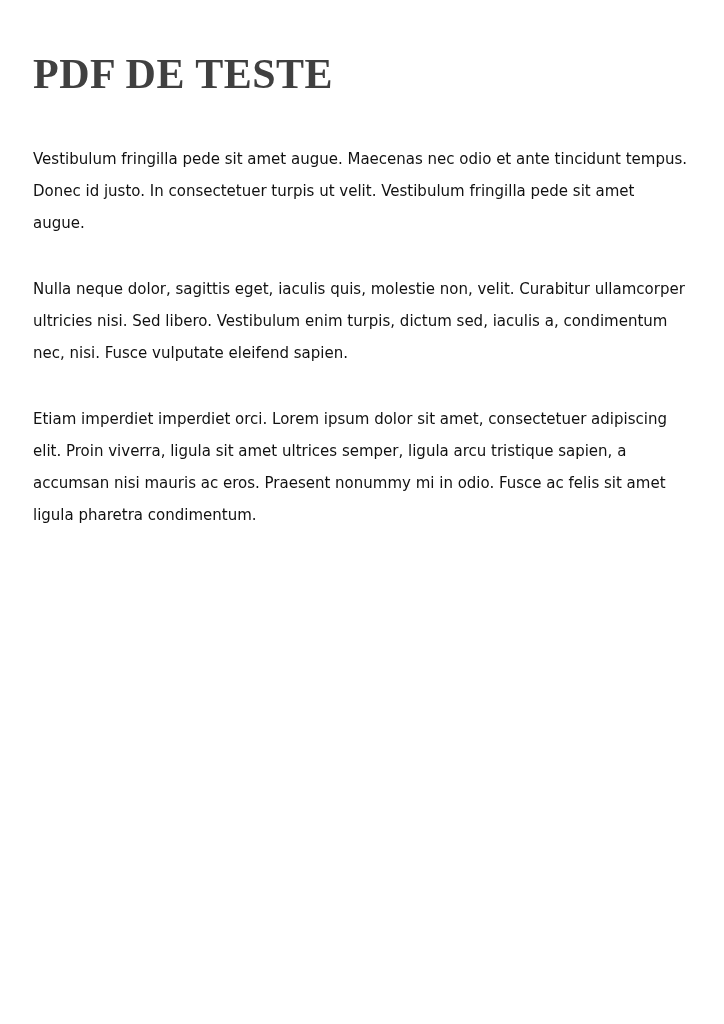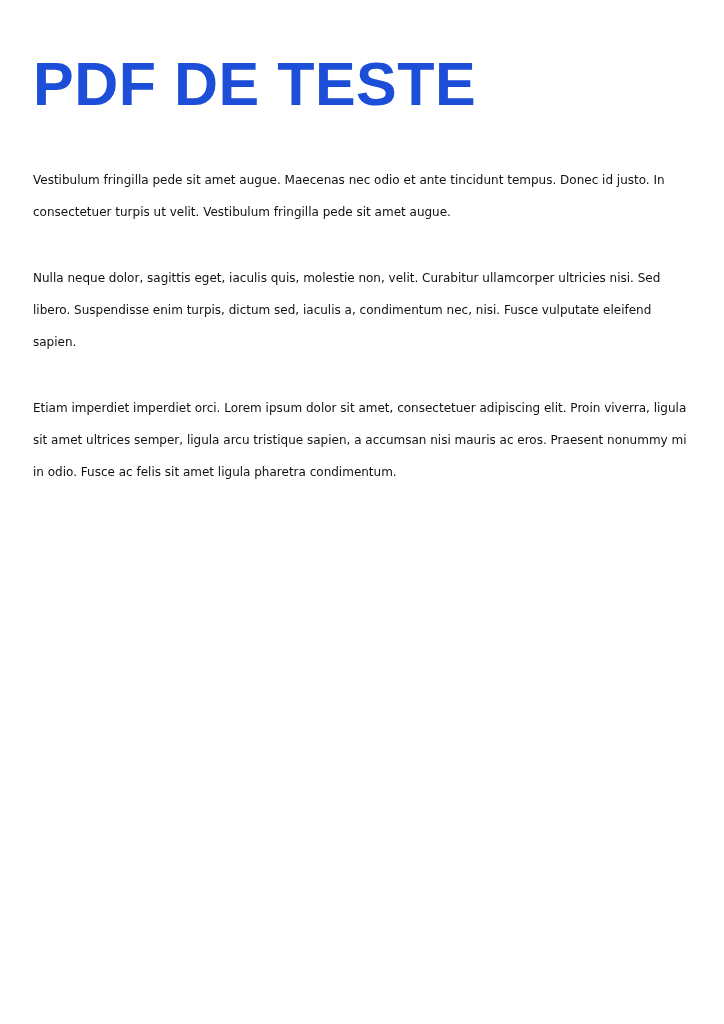--- a/index.html
+++ b/index.html
@@ -22,45 +22,45 @@
     box-sizing: border-box;
     padding: 0;
   }
   .content {
     position: absolute;
     left: 33px;
     top: 52px;
     width: 660px;
   }
   .doc-title {
-    font-family: Liberation Sans, sans-serif;
-    font-size: 61px;
+    font-family: Liberation Serif, serif;
+    font-size: 42px;
     font-weight: 700;
     letter-spacing: 0.5px;
     line-height: 1.08;
     margin: 0 0 46px 0;
-    color: #1d4ed8;
+    color: #404040;
     white-space: nowrap;
   }
   .paragraph {
     font-family: "DejaVu Sans", sans-serif;
-    font-size: 12px;
+    font-size: 15px;
     line-height: 32px;
     margin: 0 0 34px 0;
     color: #111111;
     text-align: left;
     width: 655px;
   }
   .paragraph:last-child {
     margin-bottom: 0;
   }
 </style>
 </head>
 <body>
 
 <div class="page">
   <div class="content">
     <h1 class="doc-title">PDF DE TESTE</h1>
     <p class="paragraph">Vestibulum fringilla pede sit amet augue. Maecenas nec odio et ante tincidunt tempus. Donec id justo. In consectetuer turpis ut velit. Vestibulum fringilla pede sit amet augue.</p>
-    <p class="paragraph">Nulla neque dolor, sagittis eget, iaculis quis, molestie non, velit. Curabitur ullamcorper ultricies nisi. Sed libero. Suspendisse enim turpis, dictum sed, iaculis a, condimentum nec, nisi. Fusce vulputate eleifend sapien.</p>
+    <p class="paragraph">Nulla neque dolor, sagittis eget, iaculis quis, molestie non, velit. Curabitur ullamcorper ultricies nisi. Sed libero. Vestibulum enim turpis, dictum sed, iaculis a, condimentum nec, nisi. Fusce vulputate eleifend sapien.</p>
     <p class="paragraph">Etiam imperdiet imperdiet orci. Lorem ipsum dolor sit amet, consectetuer adipiscing elit. Proin viverra, ligula sit amet ultrices semper, ligula arcu tristique sapien, a accumsan nisi mauris ac eros. Praesent nonummy mi in odio. Fusce ac felis sit amet ligula pharetra condimentum.</p>
   </div>
 </div>
 
 </body></html>

